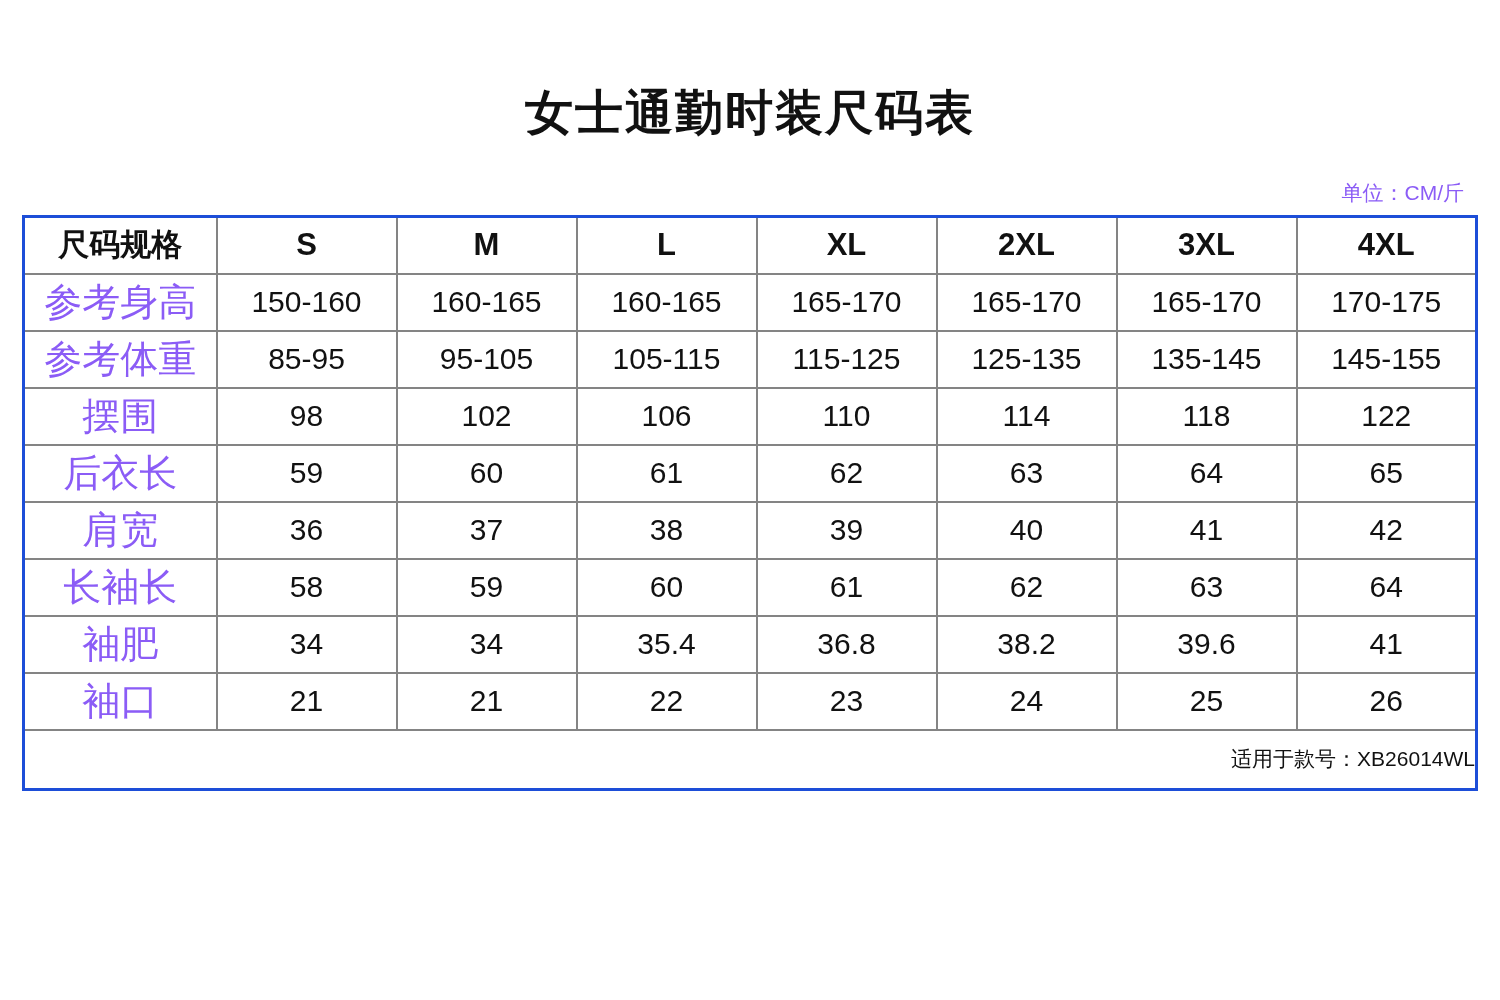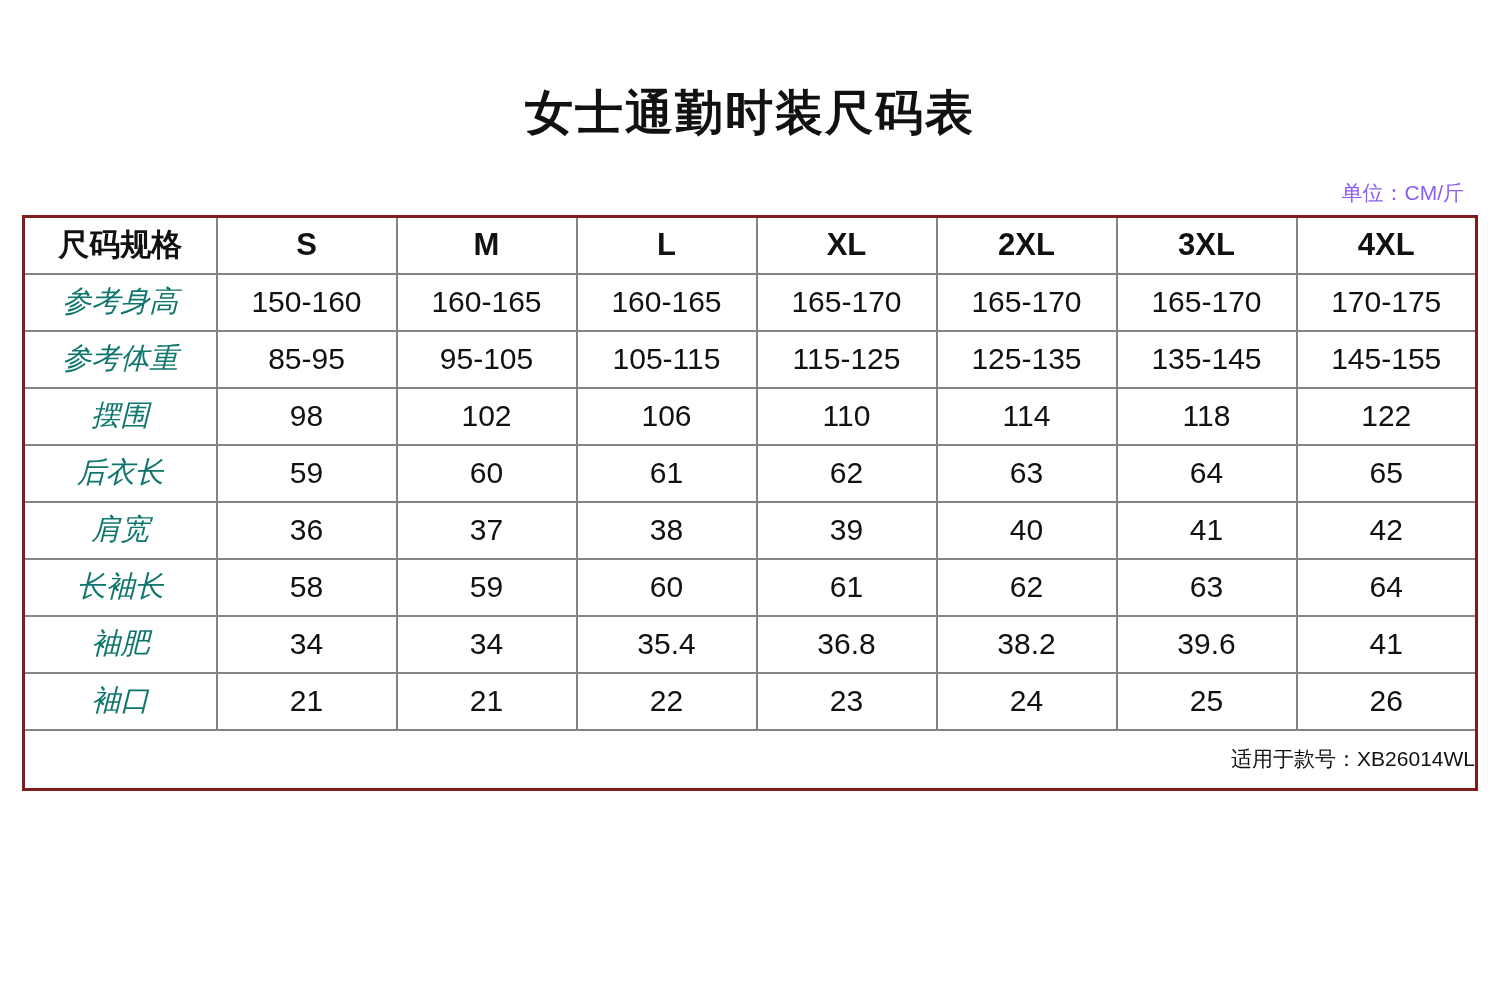--- a/index.html
+++ b/index.html
@@ -30,41 +30,40 @@
     margin-top: 34px;
     margin-bottom: 8px;
     padding-right: 14px;
   }
 
   table.size-table {
     width: 1456px;
     margin: 0 auto;
     border-collapse: collapse;
     table-layout: fixed;
-    border: 3px solid #7f1d1d;
+    border: 3px solid #1d4ed8;
   }
   table.size-table col.label-col { width: 193px; }
 
   table.size-table th, table.size-table td {
     border: 2px solid #848484;
     text-align: center;
     vertical-align: middle;
     height: 57px;
     overflow: hidden;
   }
   table.size-table th {
     font-size: 31px;
     font-weight: bold;
     color: #111111;
   }
   table.size-table td.row-label {
-    font-size: 29px;
+    font-size: 38px;
     font-weight: 500;
-    color: #0f766e;
-    font-style: italic;
+    color: #8b5cf6;
   }
   table.size-table td.data-cell {
     font-size: 30px;
     font-weight: normal;
     color: #111111;
     font-stretch: condensed;
   }
   table.size-table td.footer-cell {
     height: 60px;
     text-align: right;

